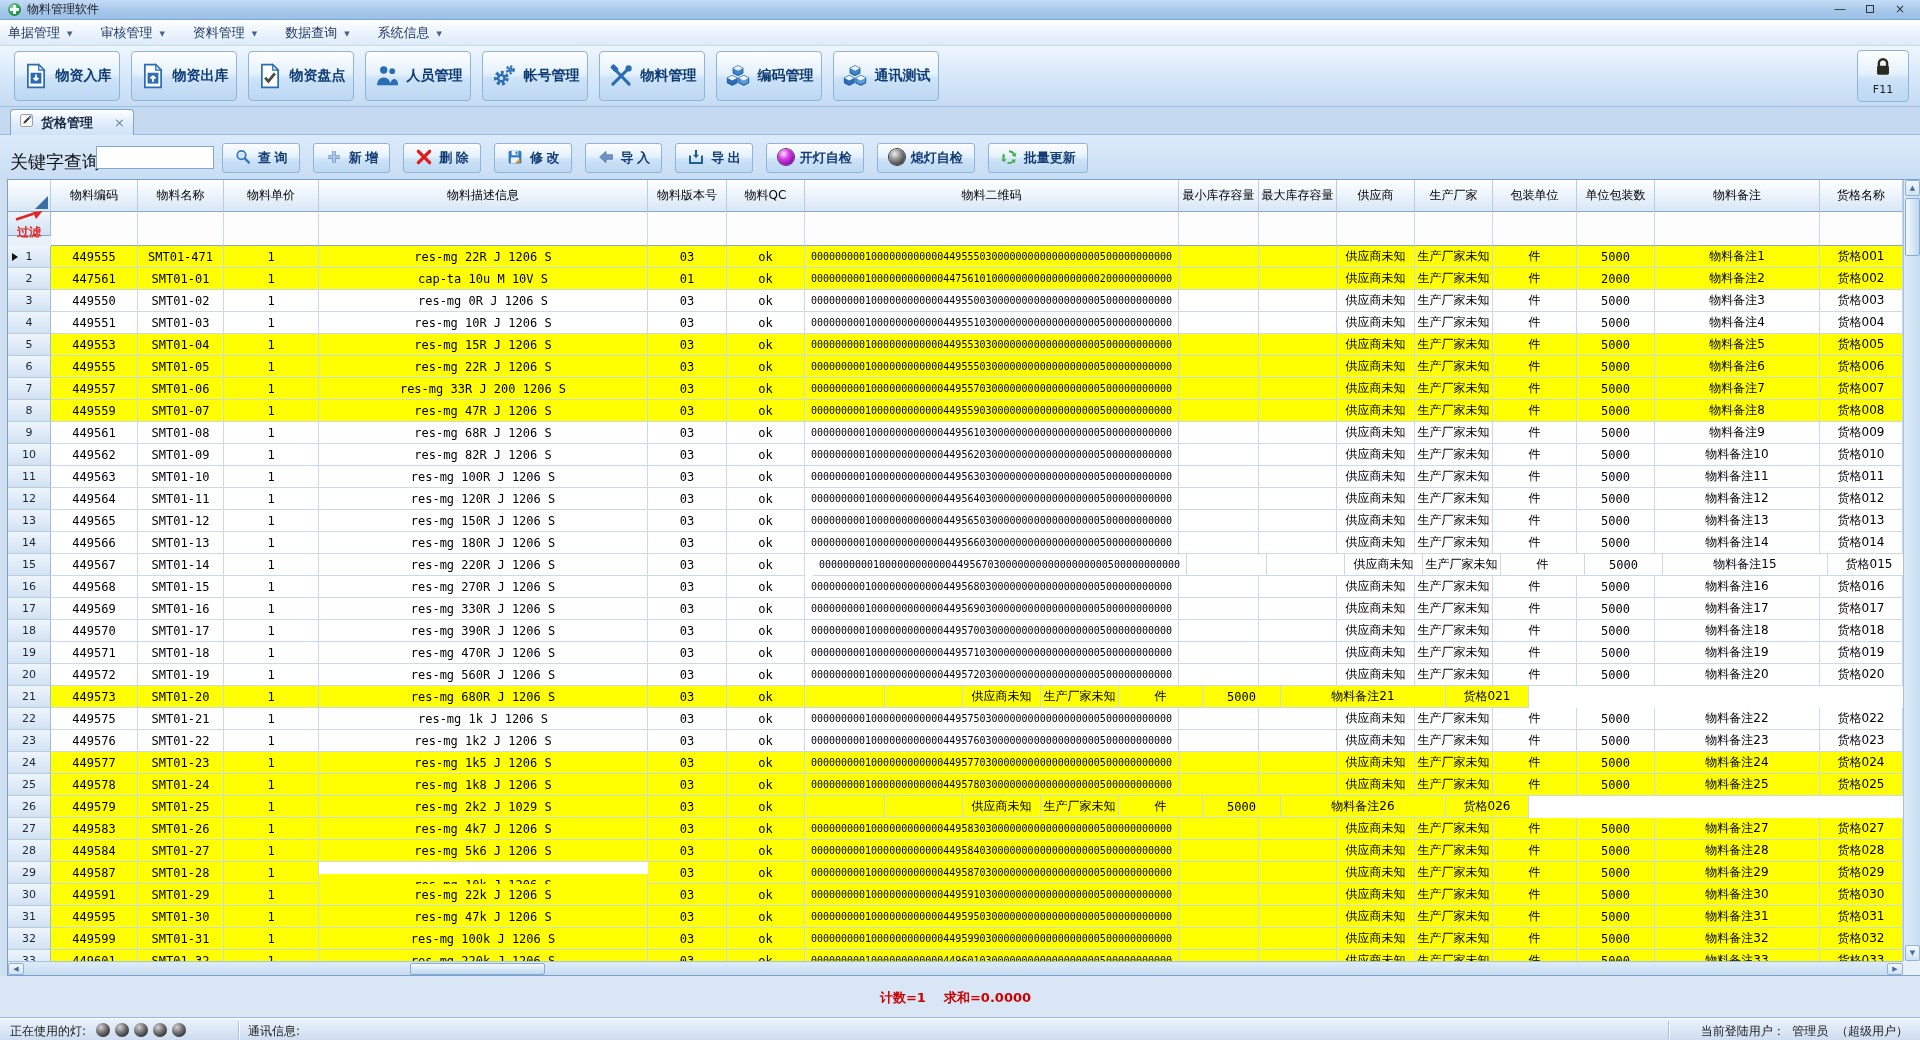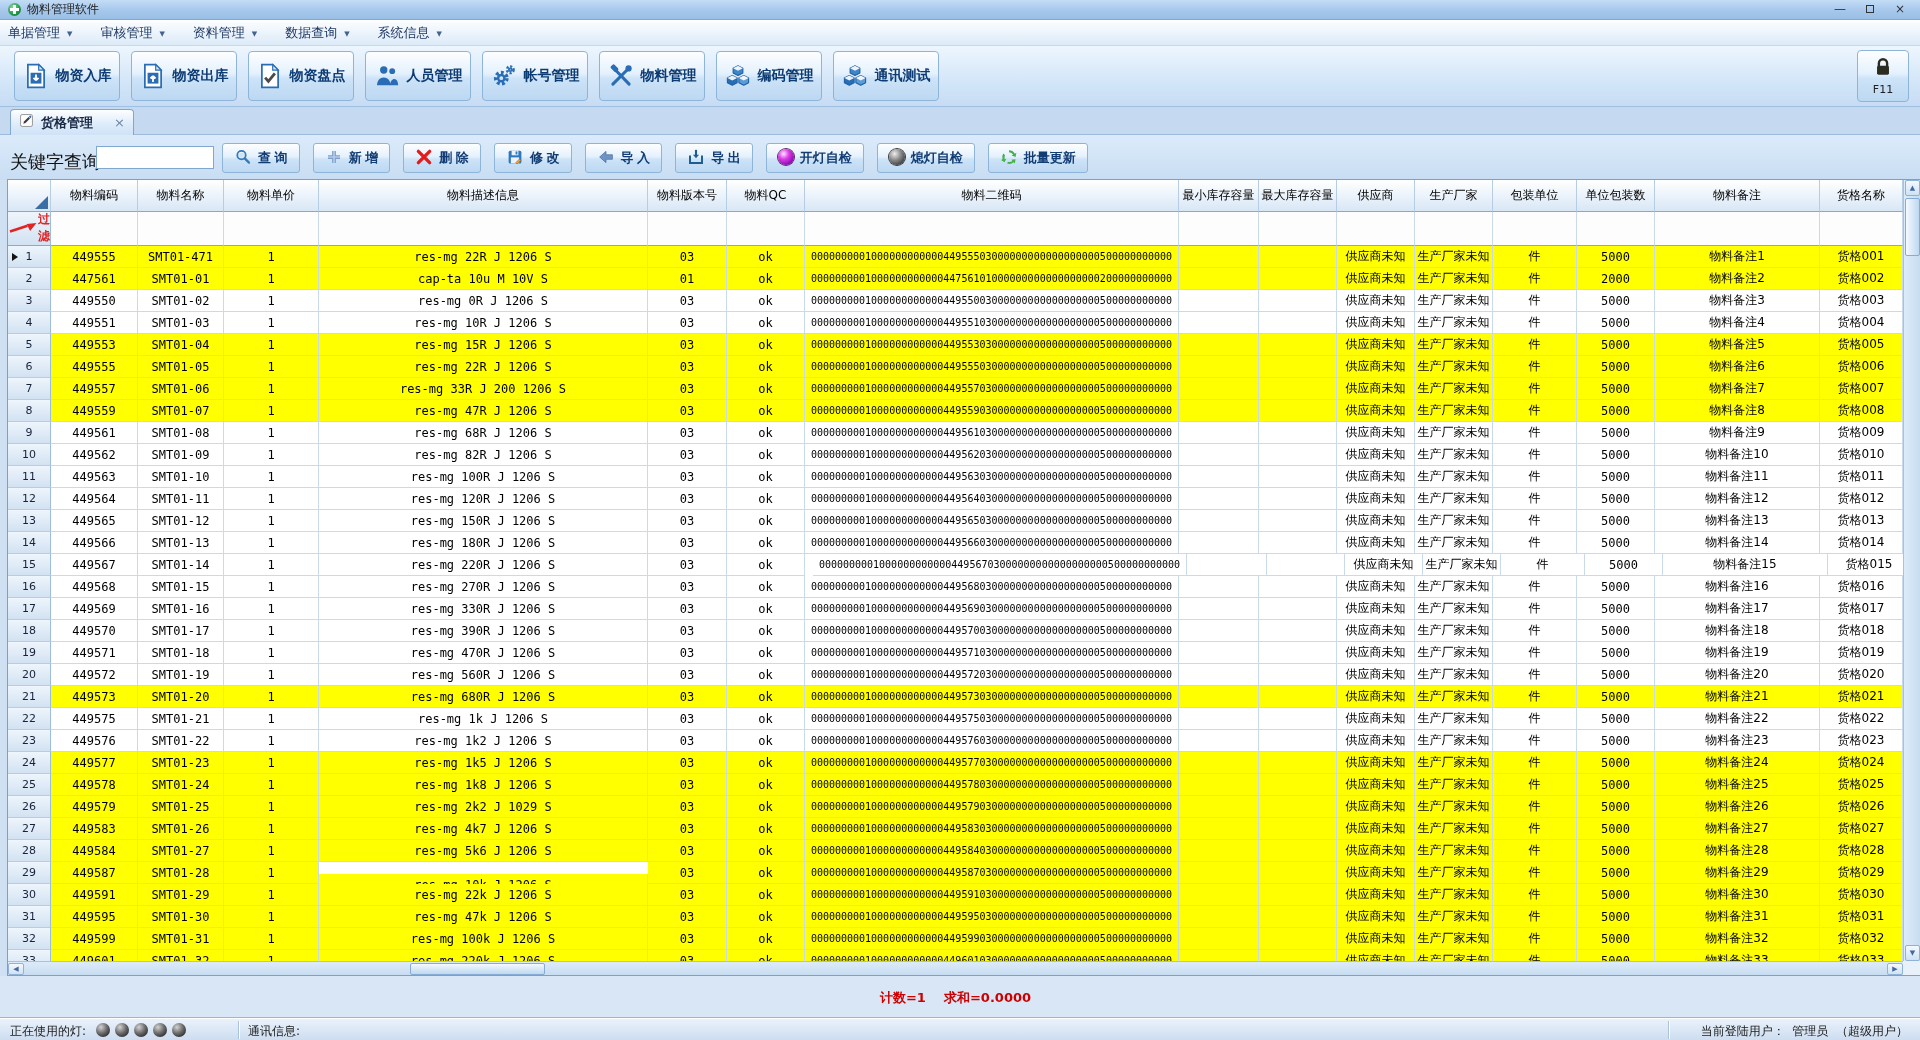--- a/index.html
+++ b/index.html
@@ -74,23 +74,23 @@
   .grow { display:flex; position:absolute; left:8px; width:1895px; }
   #grid-header { top:180px; height:32px; }
   .hcell, .gut-h { height:32px; display:flex; align-items:center; justify-content:center;
     background:linear-gradient(#ffffff,#eaf2fb 55%,#d8e6f5);
     border-right:1px solid #b7cde3; border-bottom:1px solid #8aa9c9;
     font-size:12px; color:#000; position:relative; }
   .gut-h .corner { position:absolute; right:2px; bottom:2px; width:0; height:0;
     border-left:13px solid transparent; border-bottom:13px solid #3a6ea5; }
   #grid-filter { top:212px; height:34px; }
   .fcell { height:34px; background:#fdfdfe; border-right:1px solid #c9daec; border-bottom:1px solid #8aa9c9; }
-  .gut-f { height:34px; background:linear-gradient(#eef5fc,#d2e2f2);
+  .gut-f { height:24px; background:linear-gradient(#eef5fc,#d2e2f2);
     border-right:1px solid #9fbcda; border-bottom:1px solid #8aa9c9;
-    display:flex; flex-direction:row; align-items:center; justify-content:center; }
+    display:flex; flex-direction:column; align-items:center; justify-content:center; }
   .gut-f .flabel { color:#e02424; font-size:12px; font-weight:700; margin-top:-2px; }
   #grid-rows { position:absolute; left:8px; top:246px; width:1895px; height:715px;
     overflow:hidden; background:#eef4fb; }
   .drow { display:flex; width:1895px; height:22px; background:#fff; }
   .drow.hl .cell { background:#ffff00; }
   .cell { height:22px; display:flex; align-items:center; justify-content:center;
     border-right:1px solid #c9daec; border-bottom:1px solid #c9daec;
     font-size:12px; color:#000; overflow:hidden; white-space:nowrap; background:#fff; }
   .cell.m { font-family:"DejaVu Sans Mono","Liberation Mono",monospace; }
   .cell.qr { font-family:"DejaVu Sans Mono","Liberation Mono",monospace; font-size:10px; }
@@ -808,21 +808,20 @@
     <div class="drow hl">
       <div class="gut">
         <span>21</span>
       </div>
       <div class="cell m" style="width: 87px; flex: 0 0 87px;">449573</div>
       <div class="cell m" style="width: 86px; flex: 0 0 86px;">SMT01-20</div>
       <div class="cell m" style="width: 95px; flex: 0 0 95px;">1</div>
       <div class="cell m" style="width: 329px; flex: 0 0 329px;">res-mg 680R J 1206 S</div>
       <div class="cell m" style="width: 79px; flex: 0 0 79px;">03</div>
       <div class="cell m" style="width: 78px; flex: 0 0 78px;">ok</div>
-      <div class="cell qr" style="width: 374px; flex: 0 0 374px;">000000000100000000000044957303000000000000000000500000000000</div>
       <div class="cell m" style="width: 80px; flex: 0 0 80px;"></div>
       <div class="cell m" style="width: 78px; flex: 0 0 78px;"></div>
       <div class="cell" style="width: 78px; flex: 0 0 78px;">供应商未知</div>
       <div class="cell" style="width: 78px; flex: 0 0 78px;">生产厂家未知</div>
       <div class="cell" style="width: 84px; flex: 0 0 84px;">件</div>
       <div class="cell m" style="width: 78px; flex: 0 0 78px;">5000</div>
       <div class="cell" style="width: 165px; flex: 0 0 165px;">物料备注21</div>
       <div class="cell" style="width: 83px; flex: 0 0 83px;">货格021</div>
     </div>
     <div class="drow">
@@ -908,21 +907,20 @@
     <div class="drow hl">
       <div class="gut">
         <span>26</span>
       </div>
       <div class="cell m" style="width: 87px; flex: 0 0 87px;">449579</div>
       <div class="cell m" style="width: 86px; flex: 0 0 86px;">SMT01-25</div>
       <div class="cell m" style="width: 95px; flex: 0 0 95px;">1</div>
       <div class="cell m" style="width: 329px; flex: 0 0 329px;">res-mg 2k2 J 1029 S</div>
       <div class="cell m" style="width: 79px; flex: 0 0 79px;">03</div>
       <div class="cell m" style="width: 78px; flex: 0 0 78px;">ok</div>
-      <div class="cell qr" style="width: 374px; flex: 0 0 374px;">000000000100000000000044957903000000000000000000500000000000</div>
       <div class="cell m" style="width: 80px; flex: 0 0 80px;"></div>
       <div class="cell m" style="width: 78px; flex: 0 0 78px;"></div>
       <div class="cell" style="width: 78px; flex: 0 0 78px;">供应商未知</div>
       <div class="cell" style="width: 78px; flex: 0 0 78px;">生产厂家未知</div>
       <div class="cell" style="width: 84px; flex: 0 0 84px;">件</div>
       <div class="cell m" style="width: 78px; flex: 0 0 78px;">5000</div>
       <div class="cell" style="width: 165px; flex: 0 0 165px;">物料备注26</div>
       <div class="cell" style="width: 83px; flex: 0 0 83px;">货格026</div>
     </div>
     <div class="drow hl">

